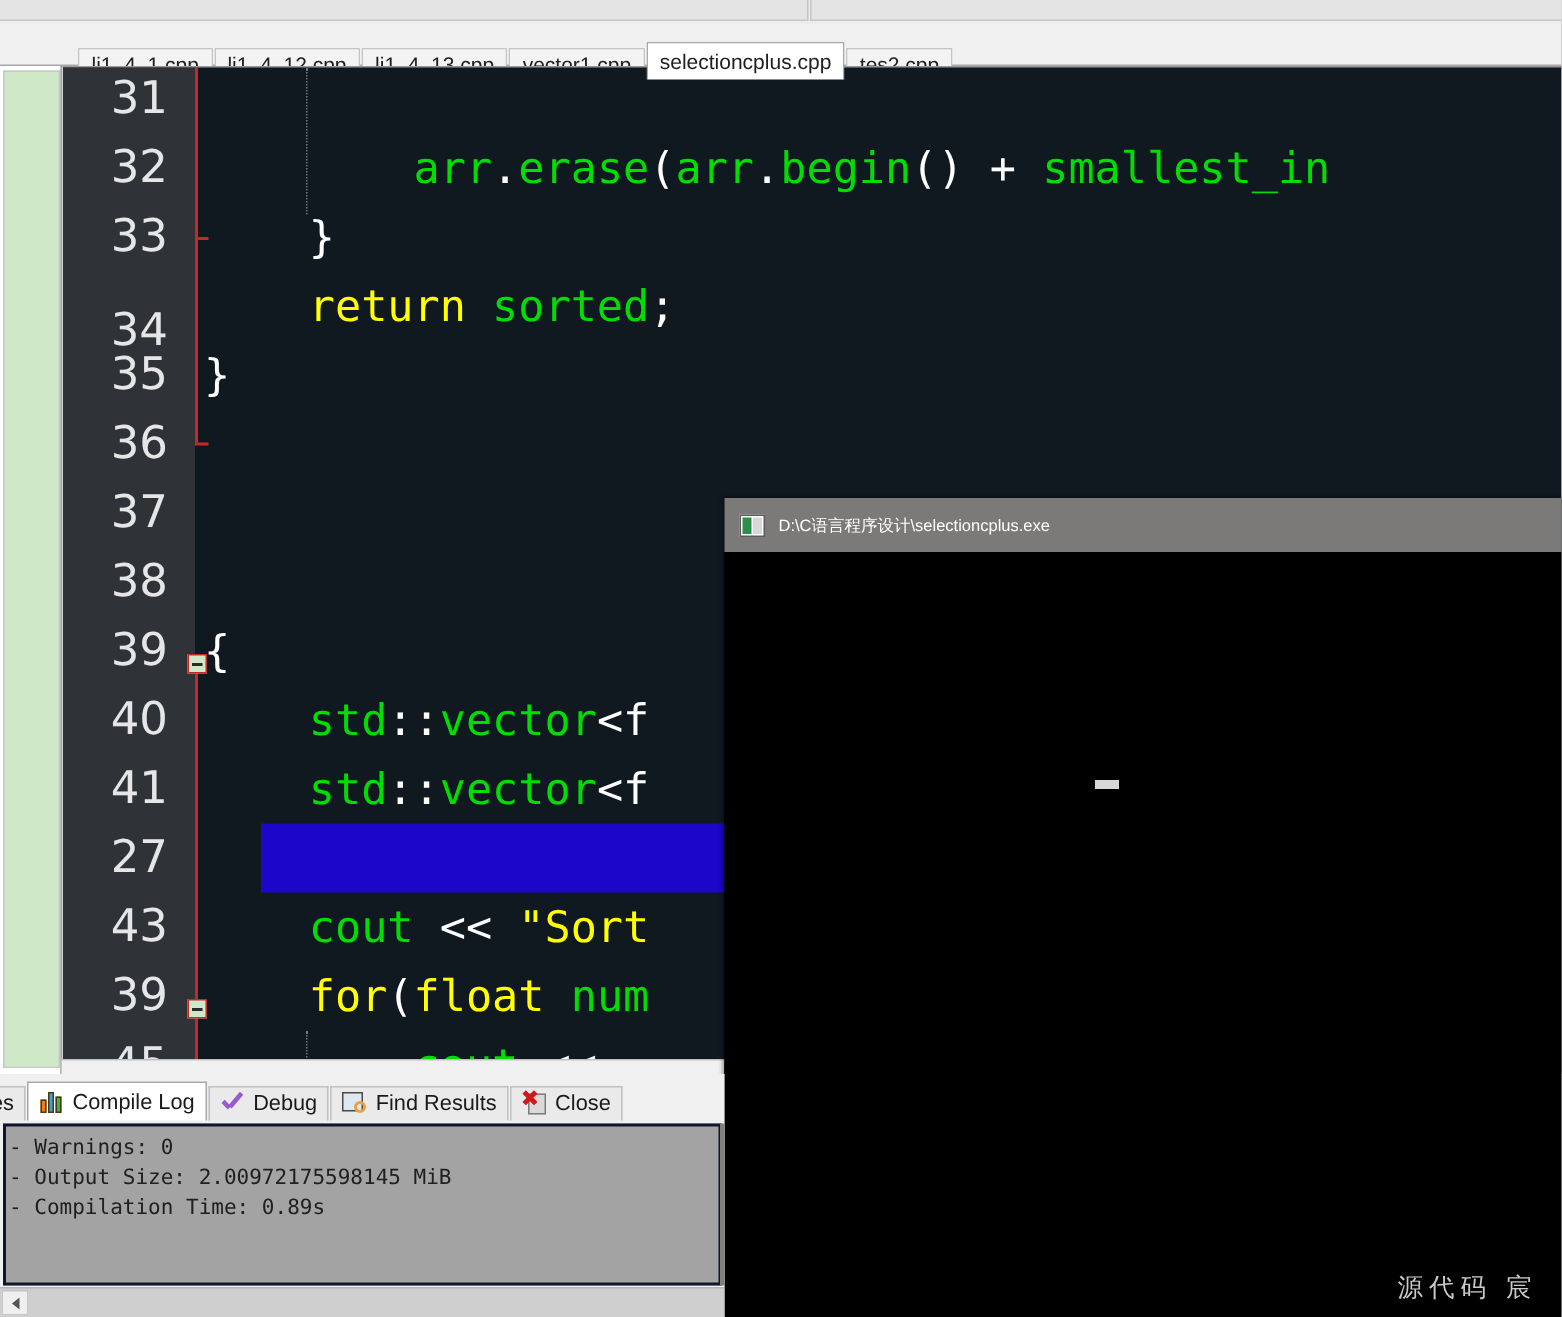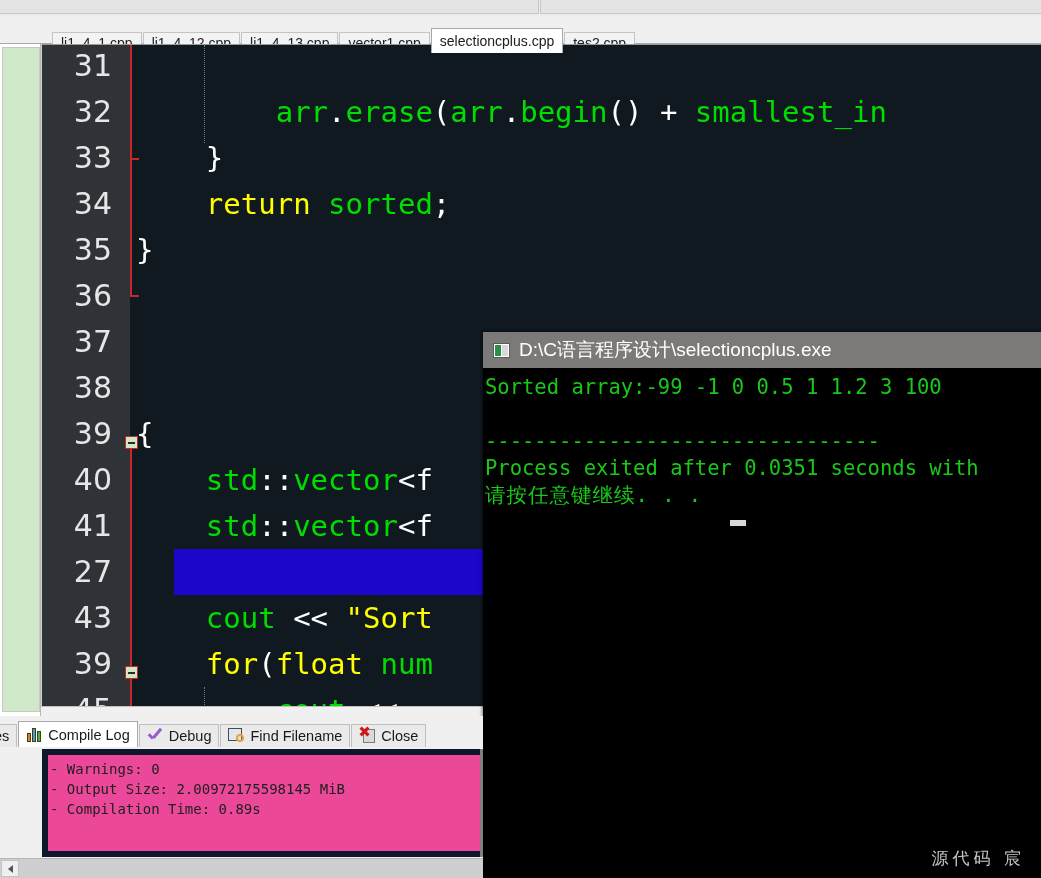--- a/index.html
+++ b/index.html
@@ -220,21 +220,21 @@
   }
   #console-icon::after {
     content: "";
     position: absolute;
     left: 8px; top: 1px;
     width: 6px; height: 11px;
     background: #d8d8d8;
   }
   #console-title-text {
     font-family: "Liberation Sans", sans-serif;
-    font-size: 19px;
+    font-size: 11px;
     color: #ffffff;
     white-space: nowrap;
   }
   #console-body {
     position: relative;
     height: 510px;
     background: #000000;
     overflow: hidden;
     padding-top: 6px;
     box-sizing: border-box;
@@ -369,26 +369,25 @@
     font-size: 15px;
     color: #d01818;
     font-family: "DejaVu Sans", sans-serif;
     line-height: 1;
   }
 
   #log-box {
     position: absolute;
     left: 2px; top: 33px;
     width: 479px; height: 108px;
-    background: #ec4899;
-    border: 6px solid #0f172a;
+    background: #a3a3a3;
+    border: 2px solid #0f172a;
     box-sizing: border-box;
     overflow: hidden;
     padding: 4px 0 0 2px;
-    margin-left: 40px;
   }
   .logline {
     font-family: "DejaVu Sans Mono", monospace;
     font-size: 14px;
     line-height: 20px;
     color: #202020;
     white-space: pre;
   }
   #log-scroll-v {
     position: absolute;
@@ -458,21 +457,21 @@
 
 <div id="left-panel">
   <div id="left-panel-inner"></div>
 </div>
 
 <div id="editor">
   <div id="gutter">
       <div class="ln" style="top: -2px;">31</div>
       <div class="ln" style="top: 44px;">32</div>
       <div class="ln" style="top: 90px;">33</div>
-      <div class="ln" style="top: 136px;">34</div>
+      <div class="ln" style="top: 153px;">34</div>
       <div class="ln" style="top: 182px;">35</div>
       <div class="ln" style="top: 228px;">36</div>
       <div class="ln" style="top: 274px;">37</div>
       <div class="ln" style="top: 320px;">38</div>
       <div class="ln" style="top: 366px;">39</div>
       <div class="ln" style="top: 412px;">40</div>
       <div class="ln" style="top: 458px;">41</div>
       <div class="ln" style="top: 504px;">27</div>
       <div class="ln" style="top: 550px;">43</div>
       <div class="ln" style="top: 596px;">39</div>
@@ -507,27 +506,20 @@
     </div>
 </div>
 <div id="editor-bottom-edge"></div>
 
 <div id="console">
   <div id="console-title">
     <span id="console-icon"></span>
     <span id="console-title-text">D:\C语言程序设计\selectioncplus.exe</span>
   </div>
   <div id="console-body">
-    <div id="con-lines">
-        <div class="conline">Sorted array:-99 -1 0 0.5 1 1.2 3 100</div>
-        <div class="conline">&nbsp;</div>
-        <div class="conline">--------------------------------</div>
-        <div class="conline">Process exited after 0.0351 seconds with</div>
-        <div class="conline cjk">请按任意键继续. . .</div>
-      </div>
     <div id="con-cursor"></div>
     <div id="watermark">源代码 宸</div>
   </div>
 </div>
 
 <div id="bottom-left-fill"></div>
 <div id="bottom-panel">
   <div id="bottom-tabs">
       <div class="btab" style="margin-left: -14px;">
         <span>es</span>
@@ -539,21 +531,21 @@
           <i></i>
         </span>
         <span>Compile Log</span>
       </div>
       <div class="btab">
         <span class="bicon ic-check"></span>
         <span>Debug</span>
       </div>
       <div class="btab">
         <span class="bicon ic-find"></span>
-        <span>Find Filename</span>
+        <span>Find Results</span>
       </div>
       <div class="btab">
         <span class="bicon ic-close"></span>
         <span>Close</span>
       </div>
     </div>
   <div id="log-box">
     <div id="log-lines">
         <div class="logline">- Warnings: 0</div>
         <div class="logline">- Output Size: 2.00972175598145 MiB</div>

